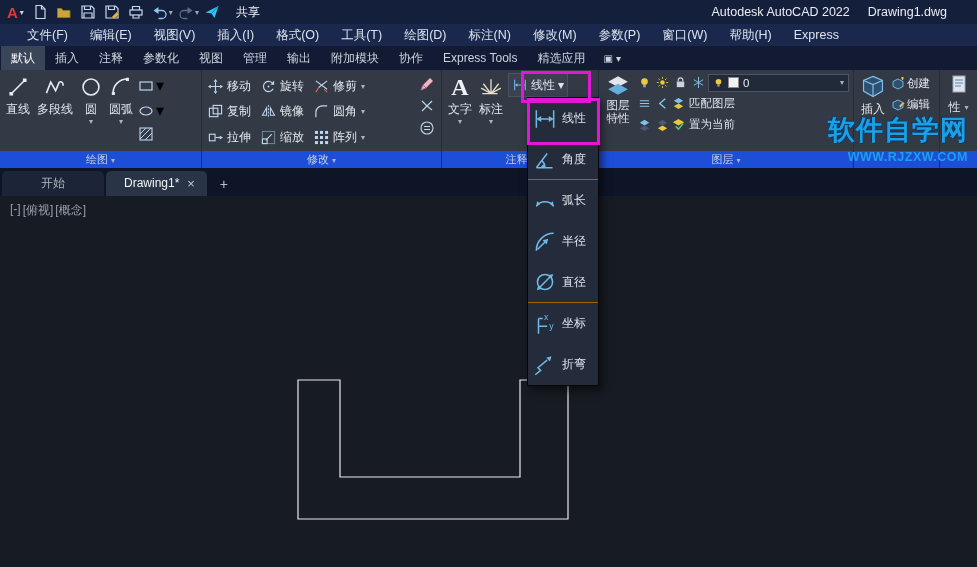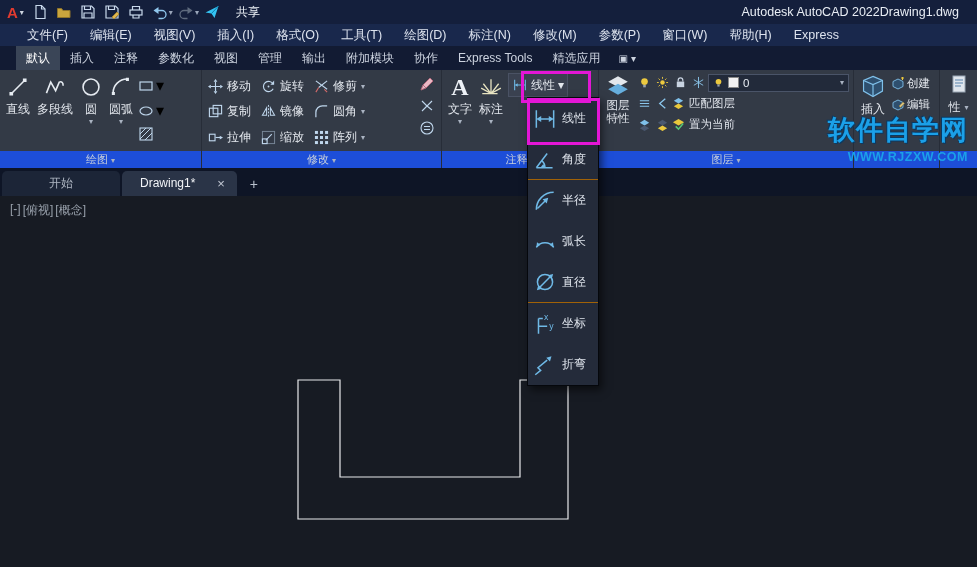--- a/index.html
+++ b/index.html
@@ -5,26 +5,26 @@
   html,body{margin:0;padding:0;width:977px;height:567px;overflow:hidden;
     font-family:"Liberation Sans","DejaVu Sans",sans-serif;background:#171b23;position:relative;}
   .row{position:absolute;left:0;width:977px;box-sizing:border-box;}
   
   #titlebar{top:0;height:24px;background:#141f3c;display:flex;align-items:center;color:#e6ebf2;font-size:12px;}
   .logo{font-weight:800;font-size:15px;color:#e23b30;padding:0 4px 0 7px;display:flex;align-items:center;gap:2px;}
   .logo .caret{color:#cfd6e2;font-size:8px;}
   .qicon{width:24px;height:22px;display:flex;align-items:center;justify-content:center;}
   .qcaret{font-size:8px;color:#9aa6ba;margin:0 1px 0 -3px;}
   .share{display:flex;align-items:center;gap:16px;color:#eef3f8;margin-left:4px;}
-  .title-right{margin-left:auto;display:flex;padding-right:18px;font-size:12.5px;color:#e8edf4;}
+  .title-right{margin-left:auto;display:flex;gap:18px;padding-right:30px;font-size:12.5px;color:#e8edf4;}
   
   #menubar{top:24px;height:22px;background:#19284c;display:flex;align-items:center;padding-left:16px;font-size:12.5px;color:#dde3ee;}
   .menu-item{padding:0 11px;line-height:22px;cursor:default;}
   
-  #ribbontabs{top:46px;height:24px;background:#121b33;display:flex;align-items:stretch;padding-left:16px;font-size:12px;color:#ccd3df;}
+  #ribbontabs{top:46px;height:24px;background:#121b33;display:flex;align-items:stretch;padding-left:1px;font-size:12px;color:#ccd3df;}
   .rtab{padding:0 10px;line-height:24px;}
   .rtab.active{background:#3a4557;color:#ffffff;}
   .rtab-more{display:flex;align-items:center;gap:3px;padding:0 8px;color:#ccd3df;font-size:10px;}
   
   #ribbon{top:70px;height:98px;background:#333a46;display:flex;border-bottom:1px solid #161b24;}
   .panel{height:98px;display:flex;flex-direction:column;border-right:1px solid #272d38;box-sizing:border-box;}
   .panel-body{flex:1;display:flex;padding:3px 4px 0 4px;gap:3px;position:relative;}
   .panel-title{height:17px;line-height:17px;font-size:11px;color:#c9d0da;background:#1d4ed8;text-align:center;}
   .panel-title .caret{font-size:8px;margin-left:3px;color:#aab3c2;}
   .tool-lg{display:flex;flex-direction:column;align-items:center;gap:1px;font-size:12px;color:#e3e7ed;padding:1px 2px;}
@@ -41,22 +41,22 @@
   .lay-row{display:flex;align-items:center;gap:2px;height:19px;}
   .chip{width:16px;height:16px;display:flex;align-items:center;justify-content:center;}
   .lay-select{flex:1;height:16px;background:#222a3a;border:1px solid #4a5468;display:flex;align-items:center;gap:4px;padding:0 4px;color:#e6ebf2;font-size:11.5px;}
   .lay-select .caret{margin-left:auto;font-size:8px;color:#aab3c2;}
   .swatch{width:9px;height:9px;background:#f2f2f2;border:1px solid #888;}
   .lay-btn{display:flex;align-items:center;gap:4px;font-size:11.5px;color:#dfe3ea;}
   .two-line{width:26px;text-align:center;line-height:1.15;font-size:11.5px;}
   
   #filetabs{top:168px;height:28px;background:#0e1526;display:flex;align-items:flex-end;padding-left:2px;}
   .ftab{height:25px;line-height:25px;font-size:12px;border-radius:5px 5px 0 0;margin-right:2px;}
-  .ftab.start{width:118px;text-align:center;background:#1c2537;color:#aeb6c2;}
-  .ftab.active{background:#2a3447;color:#f2f4f7;display:flex;align-items:center;gap:22px;padding:0 12px 0 18px;}
+  .ftab.start{width:102px;text-align:center;background:#1c2537;color:#aeb6c2;}
+  .ftab.active{background:#2a3447;color:#f2f4f7;display:flex;align-items:center;gap:8px;padding:0 12px 0 18px;}
   .ftab .close{color:#c3c9d4;font-size:13px;}
   .newtab{width:22px;height:20px;margin:0 0 2px 4px;color:#b9c1cd;font-size:14px;display:flex;align-items:center;justify-content:center;}
   
   #canvas{top:196px;height:371px;background:#171b23;}
   .vp-label{position:absolute;left:10px;top:6px;font-size:12px;color:#98a0ab;display:flex;gap:2px;}
   
   #dim-dropdown{position:absolute;left:527px;top:97px;width:70px;background:#242b3a;border:1px solid #05070c;box-shadow:3px 4px 8px rgba(0,0,0,.55);z-index:40;}
   .dim-item{height:41px;display:flex;align-items:center;gap:4px;padding:0 2px 0 4px;color:#dde2ea;font-size:12px;box-sizing:border-box;}
   .dim-item.sep{border-bottom:1px solid #a16207;}
   .dim-item svg{width:26px;height:26px;flex:none;}
@@ -534,32 +534,32 @@
         <g fill="none" stroke="#6fb9e6" stroke-width="1.4">
           <path d="M4 20h15M4 20 14 7"></path>
           <path d="M12 20a9 9 0 0 0-3.2-6.8"></path>
         </g>
         <path fill="#6fb9e6" d="M12 20l-3.8-.6 2.2-2.8z"></path>
       </svg>
     <span>角度</span>
   </div>
   <div class="dim-item">
     <svg viewBox="0 0 24 24">
+        <path d="M4 17a9.5 9.5 0 0 1 16 0" fill="none" stroke="#6fb9e6" stroke-width="1.4"></path>
+        <path fill="#6fb9e6" d="M4 17l.6-4.8 3.2 2.4zM20 17l-.6-4.8-3.2 2.4z"></path>
+      </svg>
+    <span>弧长</span>
+  </div>
+  <div class="dim-item">
+    <svg viewBox="0 0 24 24">
         <path d="M4 20A16 16 0 0 1 20 4" fill="none" stroke="#6fb9e6" stroke-width="1.4"></path>
         <path d="M5 19 13 11" stroke="#6fb9e6" stroke-width="1.4"></path>
         <path fill="#6fb9e6" d="M15 9l-5.2 1.4 3.8 3.8z"></path>
       </svg>
     <span>半径</span>
-  </div>
-  <div class="dim-item">
-    <svg viewBox="0 0 24 24">
-        <path d="M4 17a9.5 9.5 0 0 1 16 0" fill="none" stroke="#6fb9e6" stroke-width="1.4"></path>
-        <path fill="#6fb9e6" d="M4 17l.6-4.8 3.2 2.4zM20 17l-.6-4.8-3.2 2.4z"></path>
-      </svg>
-    <span>弧长</span>
   </div>
   <div class="dim-item sep">
     <svg viewBox="0 0 24 24">
         <circle cx="12" cy="12" r="7" fill="none" stroke="#6fb9e6" stroke-width="1.4"></circle>
         <path d="M7 17 17 7" stroke="#6fb9e6" stroke-width="1.4"></path>
         <path fill="#6fb9e6" d="M4.5 19.5l4.8-1.3-3.5-3.5zM19.5 4.5l-4.8 1.3 3.5 3.5z"></path>
       </svg>
     <span>直径</span>
   </div>
   <div class="dim-item">

